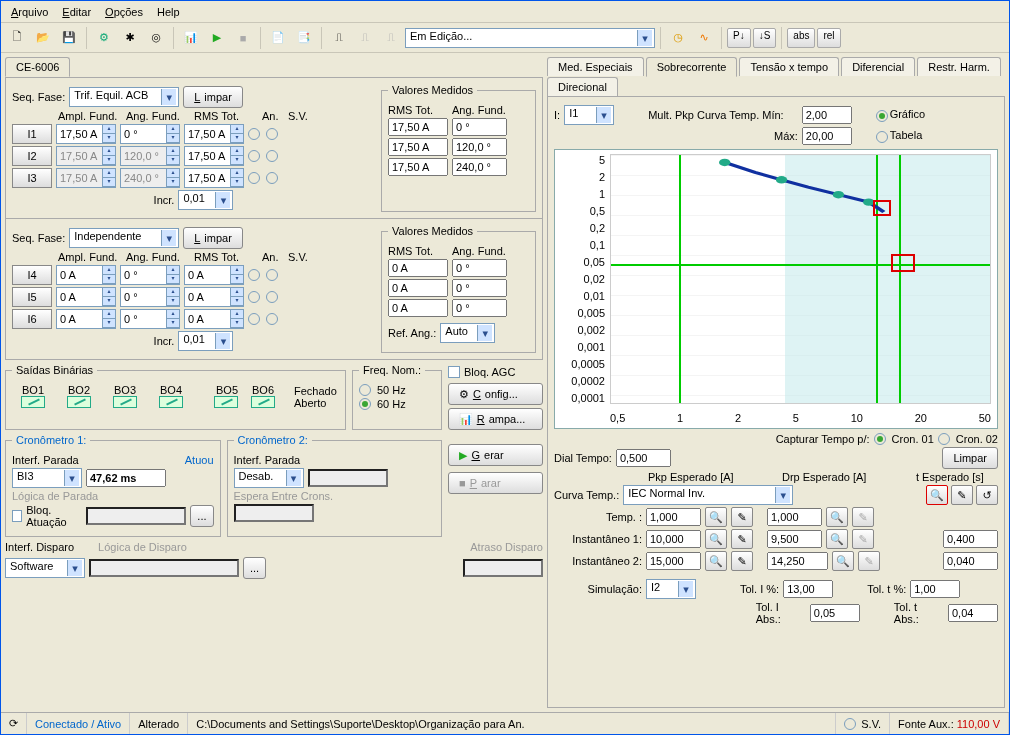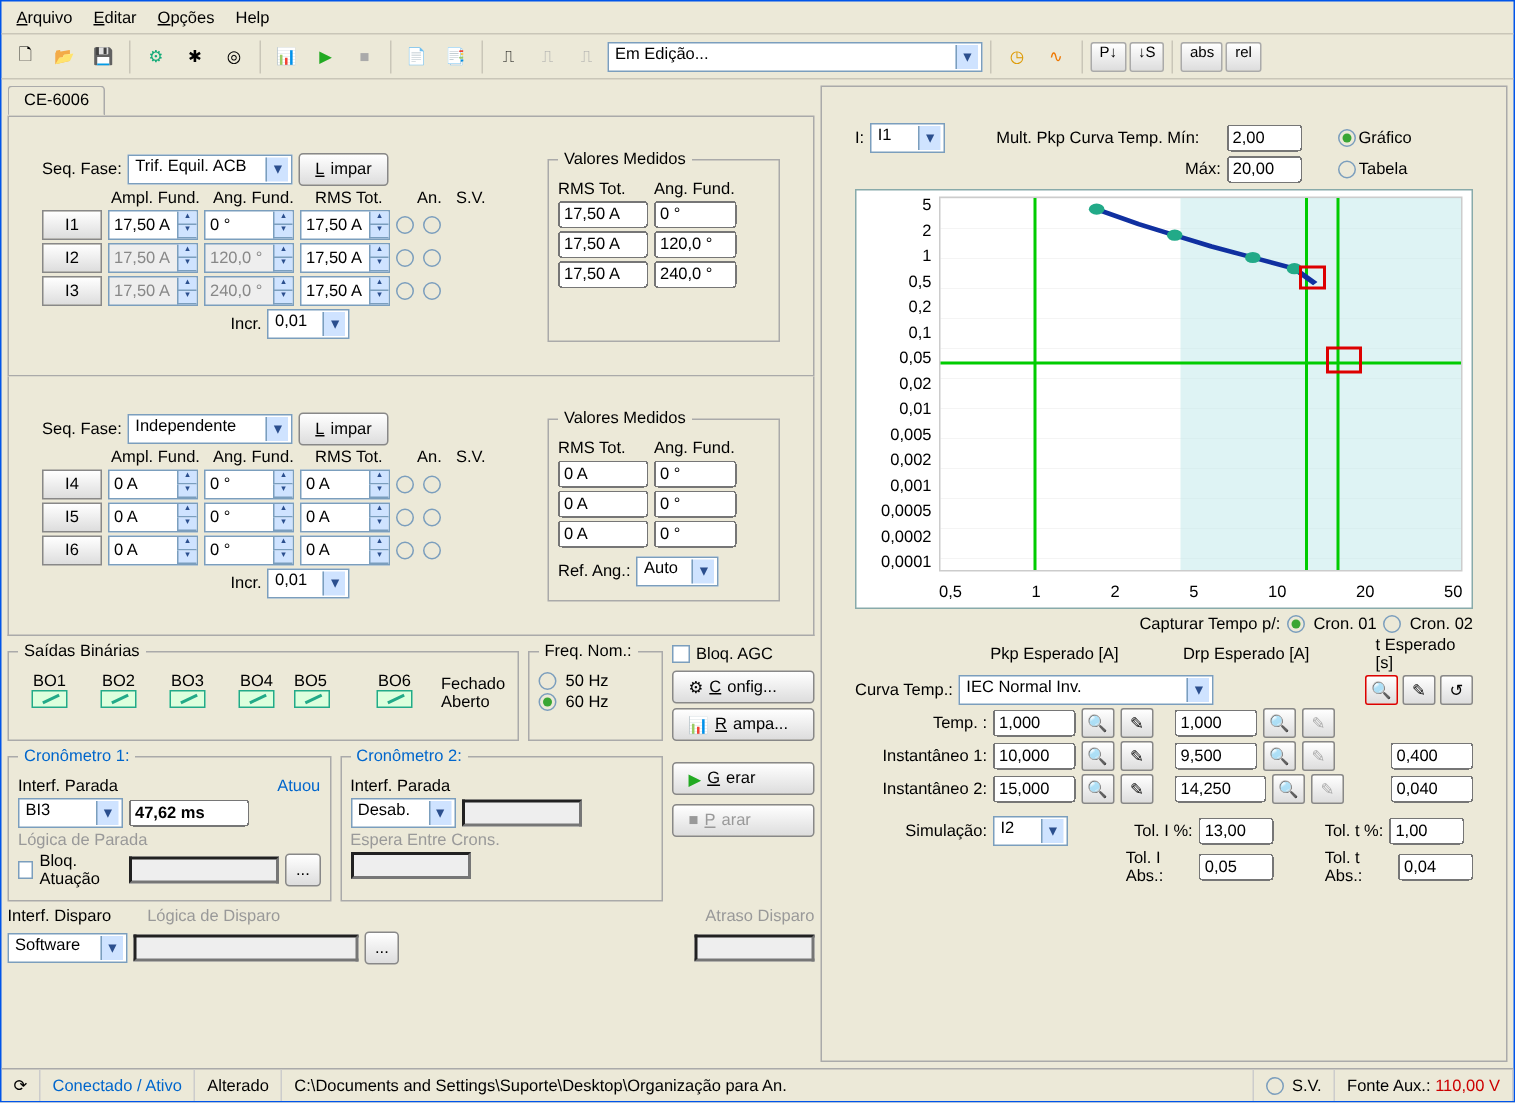--- a/index.html
+++ b/index.html
@@ -17,21 +17,21 @@
 .tool { width: 24px; height: 24px; display:flex; align-items:center; justify-content:center; border-radius:3px; }
 .sep { width:1px; height:22px; background:#c9c6b8; margin:0 3px; }
 .combo { height:20px; border:1px solid #7b9ebd; background:#fff; padding:1px 18px 1px 4px; position:relative; display:inline-block; }
 .combo::after { content:"▾"; position:absolute; right:2px; top:1px; color:#4a6; background:#cfe3ff; width:14px; text-align:center; border-left:1px solid #7b9ebd; height:16px; line-height:16px; color:#2b4f8e;}
 .tbtn { height:20px; border:1px solid #aaa; background:linear-gradient(#fff,#ddd); padding:1px 5px; border-radius:2px; font-size:10px; }
 .content { flex:1; display:flex; padding:4px; gap:4px; }
 .leftcol { width:538px; display:flex; flex-direction:column; }
 .rightcol { flex:1; display:flex; flex-direction:column; }
 .tab { display:inline-block; padding:3px 10px; border:1px solid #aaa; background:#f3f1e7; border-bottom:none; border-radius:3px 3px 0 0; margin-right:-1px; position:relative; }
 .tab.active { background:#ece9d8; z-index:2; border-bottom:1px solid #ece9d8; }
-.panel { border:1px solid #aaa; background:#ece9d8; padding:22px; }
+.panel { border:1px solid #aaa; background:#ece9d8; padding:6px; }
 fieldset { border:1px solid #aaa; padding:6px; margin:0; }
 legend { padding:0 4px; }
 .row { display:flex; align-items:center; gap:4px; margin:2px 0; }
 .chanbtn { width:40px; height:20px; border:1px solid #888; background:linear-gradient(#fff,#ddd); text-align:center; line-height:18px; }
 .spin { width:60px; height:20px; border:1px solid #7b9ebd; background:#fff; padding:0 14px 0 3px; position:relative; line-height:18px; }
 .spin.dis { background:#eee; color:#888; }
 .spin .sp { position:absolute; right:0; top:0; width:13px; display:flex; flex-direction:column; }
 .spin .sp div { height:9px; background:#cfe3ff; border-left:1px solid #7b9ebd; border-bottom:1px solid #7b9ebd; font-size:6px; line-height:7px; text-align:center; color:#2b4f8e;}
 .radio-dot { width:12px; height:12px; border-radius:50%; border:1px solid #7b9ebd; display:inline-block; vertical-align:middle; margin-right:2px; position:relative; }
 .radio-dot.on::after { content:""; width:6px; height:6px; background:#39a633; border-radius:50%; position:absolute; left:2px; top:2px; }
@@ -288,21 +288,21 @@
       </div>
 
       <div style="display:flex; gap:6px; margin-top:4px;">
         <fieldset style="flex:1;">
             <legend>Saídas Binárias</legend>
           <div class="row">
             <div style="text-align:center;width:42px;"><div>BO1</div><div class="bo-switch open"></div></div>
             <div style="text-align:center;width:42px;"><div>BO2</div><div class="bo-switch open"></div></div>
             <div style="text-align:center;width:42px;"><div>BO3</div><div class="bo-switch open"></div></div>
             <div style="text-align:center;width:42px;"><div>BO4</div><div class="bo-switch open"></div></div>
-            <div style="text-align:left;width:42px;"><div>BO5</div><div class="bo-switch open"></div></div>
+            <div style="text-align:right;width:42px;"><div>BO5</div><div class="bo-switch open"></div></div>
             <div style="text-align:center;width:42px;"><div>BO6</div><div class="bo-switch open"></div></div>
             <div style="margin-left:6px; font-size:10px;">
                 <div>Fechado</div>
                 <div>Aberto</div>
               </div>
           </div>
         </fieldset>
         <fieldset style="width:90px;">
             <legend>Freq. Nom.:</legend>
           <div class="row">
@@ -374,20 +374,28 @@
       </div>
       <div class="row">
         <div class="combo" style="width:80px;">Software</div>
         <input class="flat" style="width: 150px; background: rgb(238, 238, 238);">
           <button class="btn" style="padding:0 6px;">...</button>
         <input class="flat" style="width: 80px; background: rgb(238, 238, 238); margin-left: auto;">
       </div>
     </div>
 
     <div class="rightcol">
+      <div>
+        <span class="tab">Med. Especiais</span>
+        <span class="tab active">Sobrecorrente</span>
+        <span class="tab">Tensão x tempo</span>
+        <span class="tab">Diferencial</span>
+        <span class="tab">Restr. Harm.</span>
+        <span class="tab">Direcional</span>
+      </div>
       <div class="panel" style="flex:1;">
         <div class="row">
           <span>I:</span>
           <div class="combo" style="width:50px;">I1</div>
           <span style="margin-left:30px;">Mult. Pkp Curva Temp. Mín:</span>
           <input class="flat" style="width: 50px; margin-left: 14px;" value="2,00">
           <span style="margin-left:20px;"><span class="radio-dot on"></span><span>Gráfico</span></span>
         </div>
         <div class="row">
           <span style="margin-left:220px;">Máx:</span>
@@ -440,20 +448,25 @@
             </div>
         </div>
 
         <div class="row">
           <span style="margin-left:auto;">Capturar Tempo p/:</span>
           <span class="radio-dot on"></span>
             <span>Cron. 01</span>
           <span class="radio-dot"></span>
             <span>Cron. 02</span>
         </div>
+        <div class="row">
+          <span>Dial Tempo:</span>
+          <input class="flat" style="width: 55px;" value="0,500">
+          <button class="btn" style="margin-left:auto;">Limpar</button>
+        </div>
         <div class="row" style="font-size:10px;">
           <span style="width:90px;"></span>
           <span style="width:130px;">Pkp Esperado [A]</span>
           <span style="width:130px;">Drp Esperado [A]</span>
           <span>t Esperado [s]</span>
         </div>
         <div class="row">
           <span>Curva Temp.:</span>
           <div class="combo" style="width:170px;">IEC Normal Inv.</div>
           <span style="margin-left:auto;">

